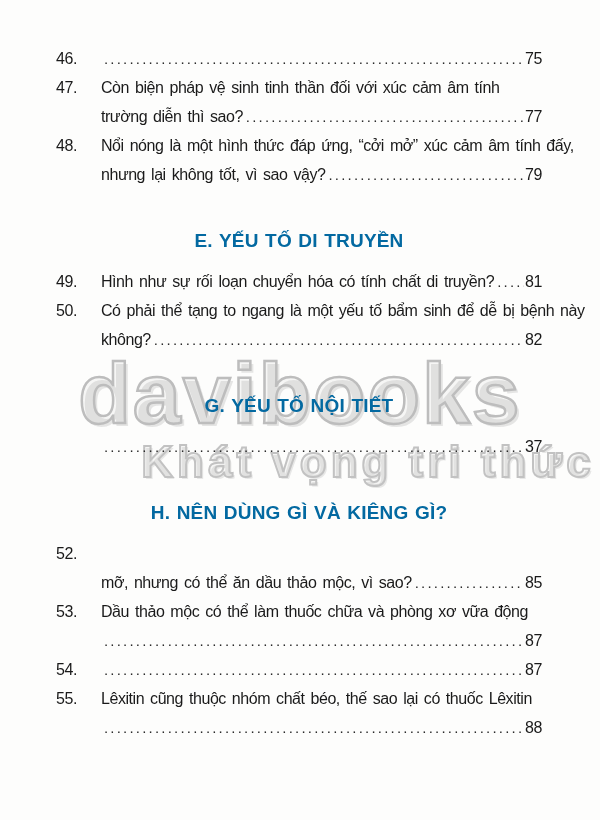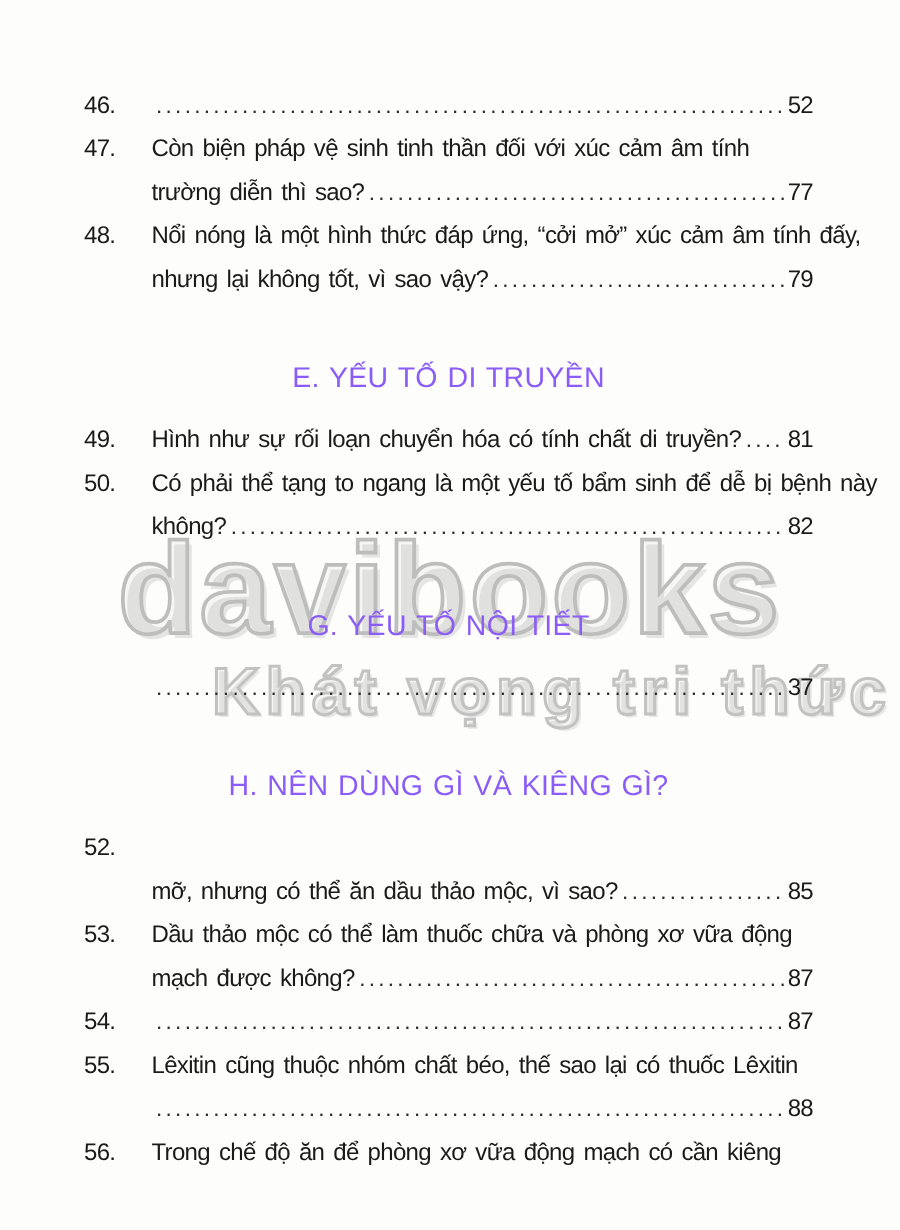--- a/index.html
+++ b/index.html
@@ -33,57 +33,57 @@
     font-size:44px; font-weight:bold; letter-spacing:4px;
     color:rgba(190,190,190,0.10);
     -webkit-text-stroke:2px #c2c2c2;
     text-shadow:2px 2px 0 rgba(205,205,205,0.45);
     white-space:nowrap;
   }
 
   
   .page {
     position:relative; z-index:1;
-    padding:56px 58px 0 56px;   
+    padding:44px 58px 0 56px;   
   }
   .row {
     display:flex; align-items:baseline;
     font-size:16px; line-height:29px;
     letter-spacing:-0.45px; word-spacing:2px;
   }
   .num  { flex:0 0 45px; }
   .txt  { white-space:nowrap; }
   .leader {
     flex:1 1 auto; min-width:10px;
     overflow:hidden; white-space:nowrap;
     letter-spacing:2.2px; font-size:15px; color:#2a2a2a;
     margin:0 1px 0 3px;
   }
   .pg { flex:0 0 auto; text-align:right; }
   .heading {
     margin:40px 0 14px;
-    font-size:19px; line-height:24px; font-weight:normal;
+    font-size:19px; line-height:24px; font-weight:bold;
     text-align:center; letter-spacing:0.2px; word-spacing:1px;
-    color:#8b5cf6;
+    color:#0369a1;
   }
 </style>
 </head>
 <body>
 
 <div class="watermark">
   <div class="wm-brand">davibooks</div>
   <div class="wm-slogan">Khát vọng tri thức</div>
 </div>
 
 <div class="page">
 
   <div class="row">
     <span class="num">46.</span>
     <span class="leader">....................................................................................................................................................................................................................................................................</span>
-    <span class="pg">52</span>
+    <span class="pg">75</span>
   </div>
 
   <div class="row">
     <span class="num">47.</span>
     <span class="txt">Còn biện pháp vệ sinh tinh thần đối với xúc cảm âm tính</span>
   </div>
   <div class="row">
     <span class="num"></span>
     <span class="txt">trường diễn thì sao?</span>
     <span class="leader">....................................................................................................................................................................................................................................................................</span>
@@ -140,39 +140,34 @@
     <span class="leader">....................................................................................................................................................................................................................................................................</span>
     <span class="pg">85</span>
   </div>
 
   <div class="row">
     <span class="num">53.</span>
     <span class="txt">Dầu thảo mộc có thể làm thuốc chữa và phòng xơ vữa động</span>
   </div>
   <div class="row">
     <span class="num"></span>
-    <span class="txt">mạch được không?</span>
     <span class="leader">....................................................................................................................................................................................................................................................................</span>
     <span class="pg">87</span>
   </div>
 
   <div class="row">
     <span class="num">54.</span>
     <span class="leader">....................................................................................................................................................................................................................................................................</span>
     <span class="pg">87</span>
   </div>
 
   <div class="row">
     <span class="num">55.</span>
     <span class="txt">Lêxitin cũng thuộc nhóm chất béo, thế sao lại có thuốc Lêxitin</span>
   </div>
   <div class="row">
     <span class="num"></span>
     <span class="leader">....................................................................................................................................................................................................................................................................</span>
     <span class="pg">88</span>
   </div>
 
-  <div class="row">
-    <span class="num">56.</span>
-    <span class="txt">Trong chế độ ăn để phòng xơ vữa động mạch có cần kiêng</span>
-  </div>
 
 </div>
 
 </body></html>

